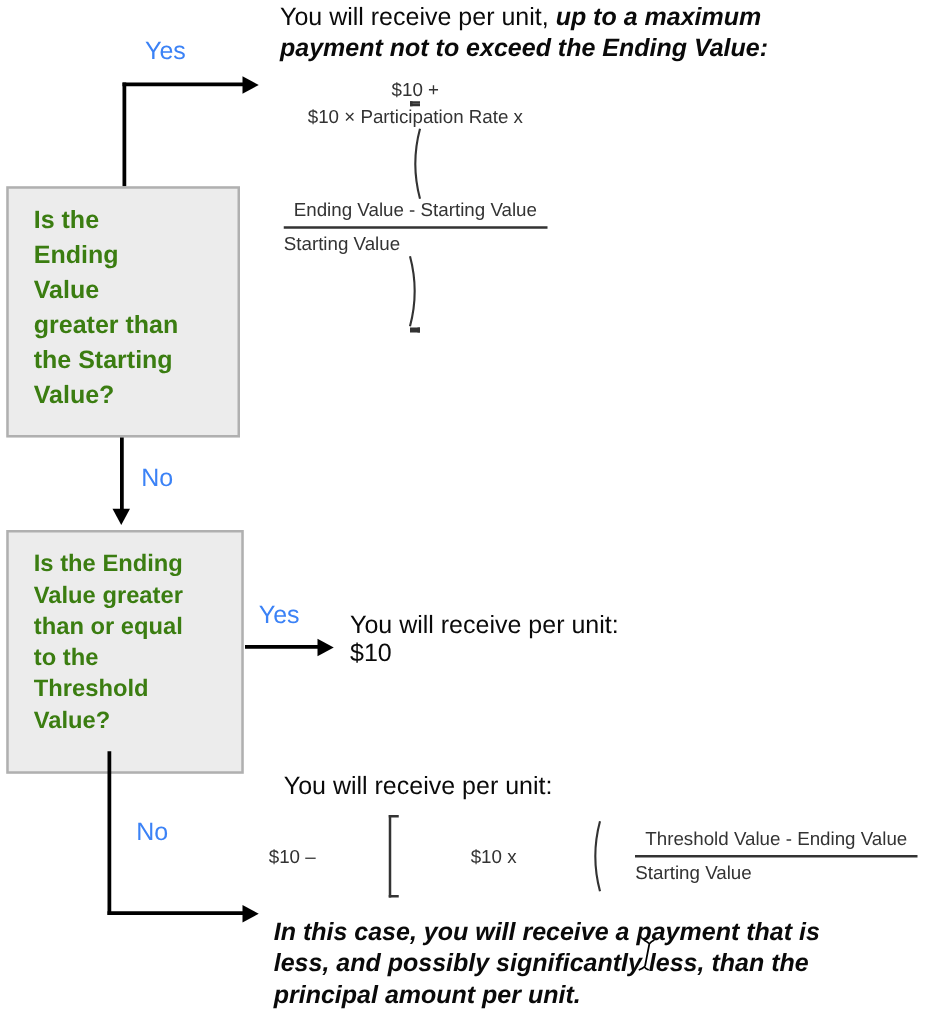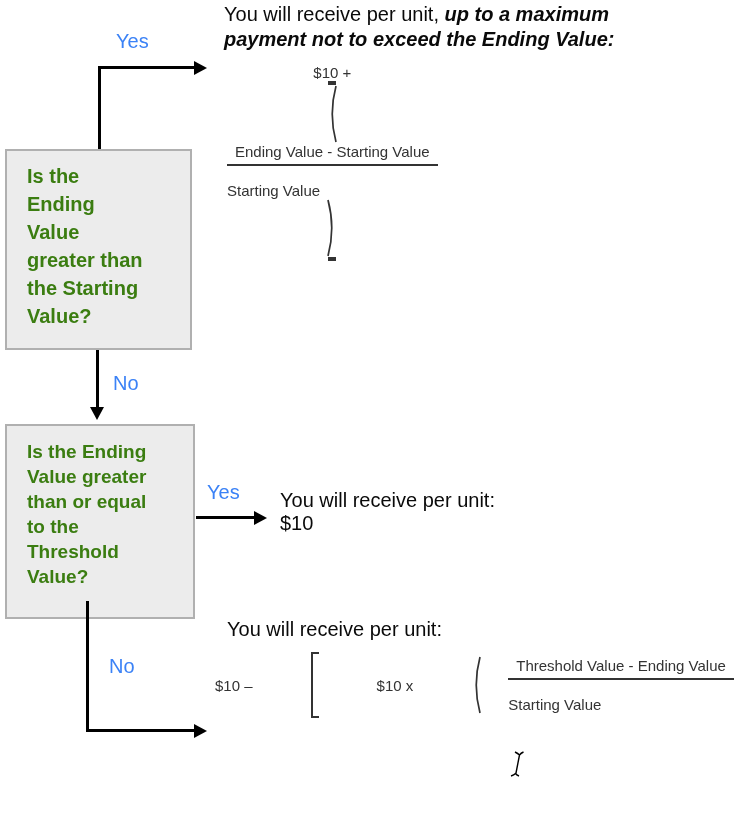--- a/index.html
+++ b/index.html
@@ -28,41 +28,42 @@
   .head-down{width:0;height:0;border-left:7px solid transparent;border-right:7px solid transparent;border-top:13px solid var(--line);}
   
   .formula{display:flex;align-items:center;color:var(--formula-ink);font-size:15px;white-space:nowrap;}
   .f1{left:225px;top:64px;height:68px;flex-direction:column;}
   .f2{left:215px;top:652px;height:66px;gap:25px;}
   .sp{margin:0 4px;}
   .bracket-l{width:8px;height:100%;border-left:2px solid var(--formula-ink);border-top:2px solid var(--formula-ink);border-bottom:2px solid var(--formula-ink);box-sizing:border-box;}
   .bracket-r{width:8px;height:100%;border-right:2px solid var(--formula-ink);border-top:2px solid var(--formula-ink);border-bottom:2px solid var(--formula-ink);box-sizing:border-box;}
   .fraction{display:inline-flex;flex-direction:column;align-items:flex-start;margin:0 2px;}
   .fraction .num{padding:0 8px 4px;border-bottom:2px solid var(--formula-ink);}
-  .fraction .den{padding-top:16px;}
+  .fraction .den{padding-top:4px;}
   .paren{flex:none;}
   
   .mid-outcome{left:280px;top:489px;font-size:20px;line-height:23px;}
   .loss-heading{left:227px;top:618px;font-size:20px;}
   .warning{left:219px;top:734px;width:520px;font-size:20px;line-height:25px;}
   .ibeam{left:509px;top:749px;}
 </style>
 </head>
 <body>
 
 <div class="canvas">
 
   <div class="abs top-text"><span>You will receive per unit, </span><span class="bi pre">up to a maximum
 payment not to exceed the Ending Value:</span></div>
 
   <div class="abs formula f1">
     <span>$10 +</span>
     <span class="sp"></span>
     <span class="bracket-l"></span>
     <span class="sp"></span>
+    <span>$10 × Participation Rate x</span>
     <span class="sp"></span>
     <svg class="paren" width="10" height="58" viewBox="0 0 10 58">
         <path d="M9 1 Q1.5 29 9 57" stroke="#333" stroke-width="1.7" fill="none"></path>
       </svg>
     <span class="fraction">
       <span class="num">Ending Value - Starting Value</span>
       <span class="den">Starting Value</span>
     </span>
     <svg class="paren" width="10" height="58" viewBox="0 0 10 58">
         <path d="M1 1 Q8.5 29 1 57" stroke="#333" stroke-width="1.7" fill="none"></path>
@@ -122,18 +123,21 @@
       <span class="num">Threshold Value - Ending Value</span>
       <span class="den">Starting Value</span>
     </span>
     <svg class="paren" width="10" height="58" viewBox="0 0 10 58">
         <path d="M1 1 Q8.5 29 1 57" stroke="#333" stroke-width="1.7" fill="none"></path>
       </svg>
     <span class="sp"></span>
     <span class="bracket-r"></span>
   </div>
 
+  <div class="abs warning bi pre">In this case, you will receive a payment that is
+less, and possibly significantly less, than the
+principal amount per unit.</div>
 
   <svg class="abs ibeam" width="16" height="30" viewBox="0 0 16 30">
     <path d="M6 3 q3 1.5 4.5 3 q1.5-2 4-3 M10.5 6 l-3.5 18 M2 27 q3-1 4.5-2.5 q1 1.5 3.5 2.5" stroke="#000" stroke-width="1.4" fill="none"></path>
   </svg>
 
 </div>
 
 </body></html>

